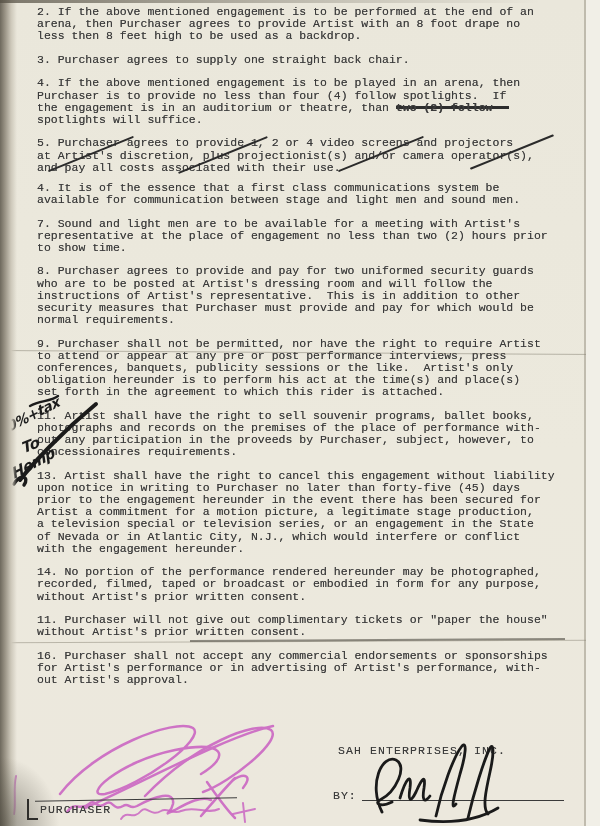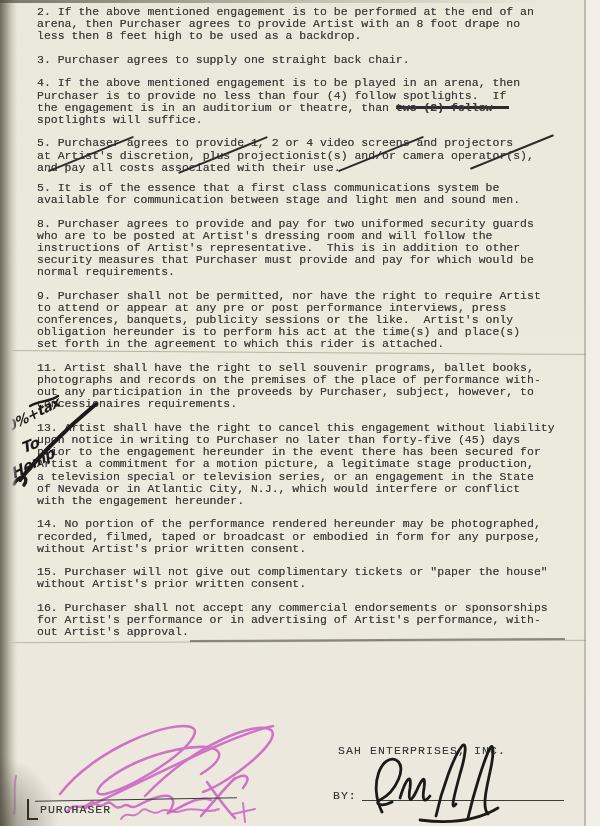--- a/index.html
+++ b/index.html
@@ -63,22 +63,25 @@
 arena, then Purchaser agrees to provide Artist with an 8 foot drape no
 less then 8 feet high to be used as a backdrop.</p>
       <p class="para">3. Purchaser agrees to supply one straight back chair.</p>
       <p class="para"><span>4. If the above mentioned engagement is to be played in an arena, then
 Purchaser is to provide no less than four (4) follow spotlights.  If
 the engagement is in an auditorium or theatre, than </span><span class="struck">two (2) follow</span><span>
 spotlights will suffice.</span></p>
       <p class="para tight">5. Purchaser agrees to provide 1, 2 or 4 video screens and projectors
 at Artist's discretion, plus projectionist(s) and/or camera operator(s),
 and pay all costs associated with their use.<span class="slashes"><i></i><i></i><i></i><i></i></span></p>
-      <p class="para">5. It is of the essence that a first class communications system be
+      <p class="para">4. It is of the essence that a first class communications system be
 available for communication between stage and light men and sound men.</p>
+      <p class="para">7. Sound and light men are to be available for a meeting with Artist's
+representative at the place of engagement no less than two (2) hours prior
+to show time.</p>
       <p class="para">8. Purchaser agrees to provide and pay for two uniformed security guards
 who are to be posted at Artist's dressing room and will follow the
 instructions of Artist's representative.  This is in addition to other
 security measures that Purchaser must provide and pay for which would be
 normal requirements.</p>
       <p class="para">9. Purchaser shall not be permitted, nor have the right to require Artist
 to attend or appear at any pre or post performance interviews, press
 conferences, banquets, publicity sessions or the like.  Artist's only
 obligation hereunder is to perform his act at the time(s) and place(s)
 set forth in the agreement to which this rider is attached.</p>
@@ -89,21 +92,21 @@
       <p class="para">13. Artist shall have the right to cancel this engagement without liability
 upon notice in writing to Purchaser no later than forty-five (45) days
 prior to the engagement hereunder in the event there has been secured for
 Artist a commitment for a motion picture, a legitimate stage production,
 a television special or television series, or an engagement in the State
 of Nevada or in Atlantic City, N.J., which would interfere or conflict
 with the engagement hereunder.</p>
       <p class="para">14. No portion of the performance rendered hereunder may be photographed,
 recorded, filmed, taped or broadcast or embodied in form for any purpose,
 without Artist's prior written consent.</p>
-      <p class="para">15. Purchaser will not give out complimentary tickets or "paper the house"
+      <p class="para">11. Purchaser will not give out complimentary tickets or "paper the house"
 without Artist's prior written consent.</p>
       <p class="para">16. Purchaser shall not accept any commercial endorsements or sponsorships
 for Artist's performance or in advertising of Artist's performance, with-
 out Artist's approval.</p>
     </div>
 
   <div class="crease crease-1"></div>
   <div class="crease crease-2"></div>
   <div class="crease-2b"></div>
 

